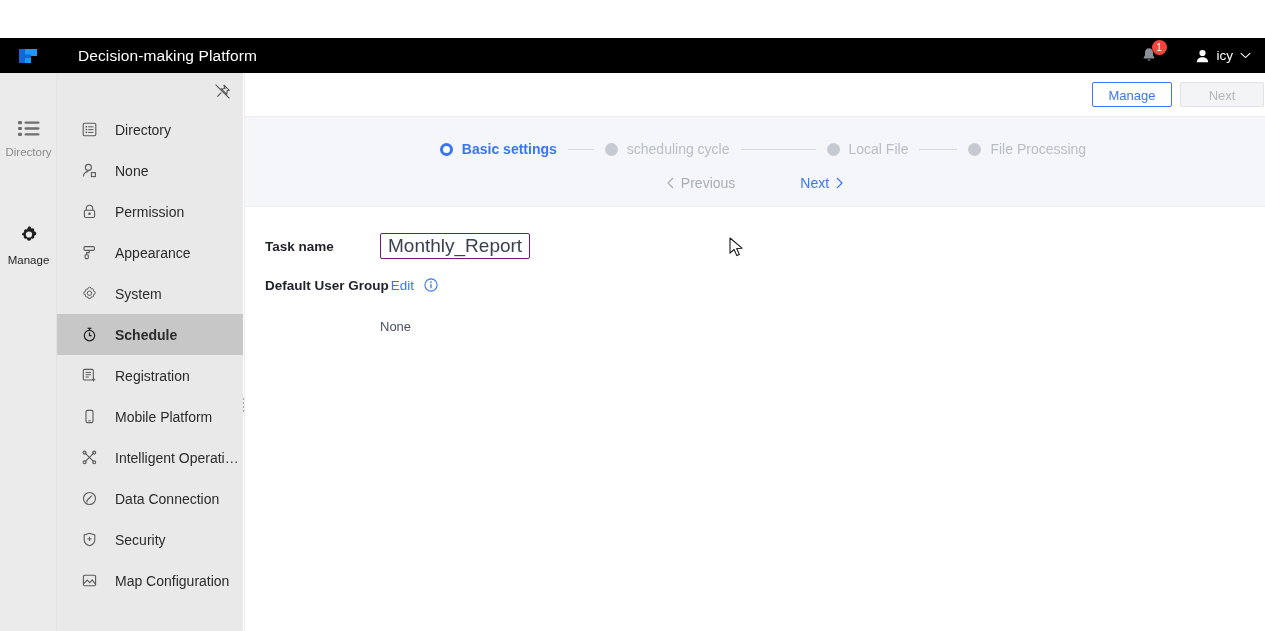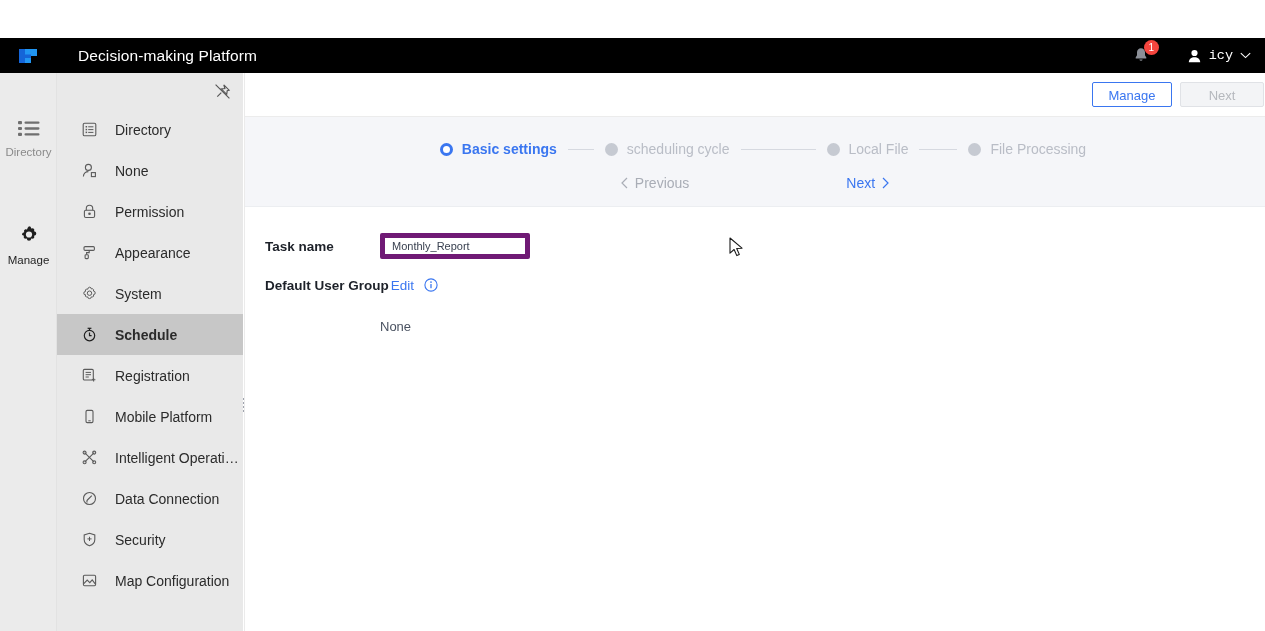--- a/index.html
+++ b/index.html
@@ -75,21 +75,21 @@
     text-align: center;
     box-sizing: border-box;
     padding: 0 3px;
   }
   .user-chip {
     display: flex;
     align-items: center;
     color: #ffffff;
     font-size: 13.5px;
   }
-  .user-chip .uname { margin: 0 7px 0 8px; font-family: Liberation Mono, monospace; }
+  .user-chip .uname { margin: 0 7px 0 8px; }
 
   
   .rail {
     position: absolute;
     left: 0; top: 35px;
     width: 57px; height: 596px;
     background: #ebebeb;
     border-right: 1px solid #e2e2e2;
     box-sizing: border-box;
   }
@@ -246,21 +246,20 @@
   .c1 { width: 26px; }
   .c2 { width: 75px; }
   .c3 { width: 38px; }
 
   .nav-row {
     position: absolute;
     left: 0; right: 0; top: 58px;
     display: flex;
     align-items: center;
     justify-content: center;
-    gap: 46px;
   }
   .nav-prev, .nav-next {
     display: flex; align-items: center;
     font-size: 14px;
   }
   .nav-prev { color: #a9adb6; }
   .nav-next { color: #3a76f0; }
   .nav-gap { width: 65px; }
   .chev { margin: 0 7px; display: flex; align-items: center; }
 
@@ -277,25 +276,25 @@
   .flabel {
     color: #1d2129;
     font-size: 13.5px;
     font-weight: bold;
     width: 115px;
     flex: none;
   }
   .finput {
     width: 150px;
     height: 26px;
-    border: 5px solid #701a75;
+    border: 1px solid #701a75;
     border-radius: 2px;
     background: #fff;
     color: #394150;
-    font-size: 11px;
+    font-size: 19px;
     padding: 8px 7px;
     box-sizing: border-box;
     font-family: "Liberation Sans", sans-serif;
     outline: none;
   }
   .row-gap { height: 9px; }
   .link-edit {
     color: #3a76f0;
     font-size: 13.5px;
     margin-left: 2px;

